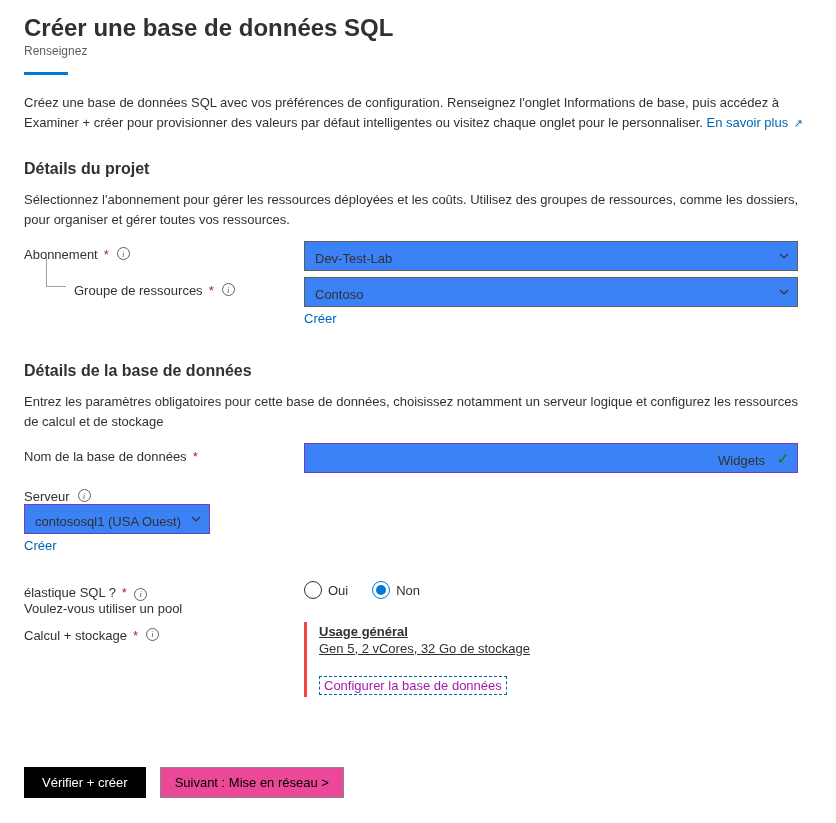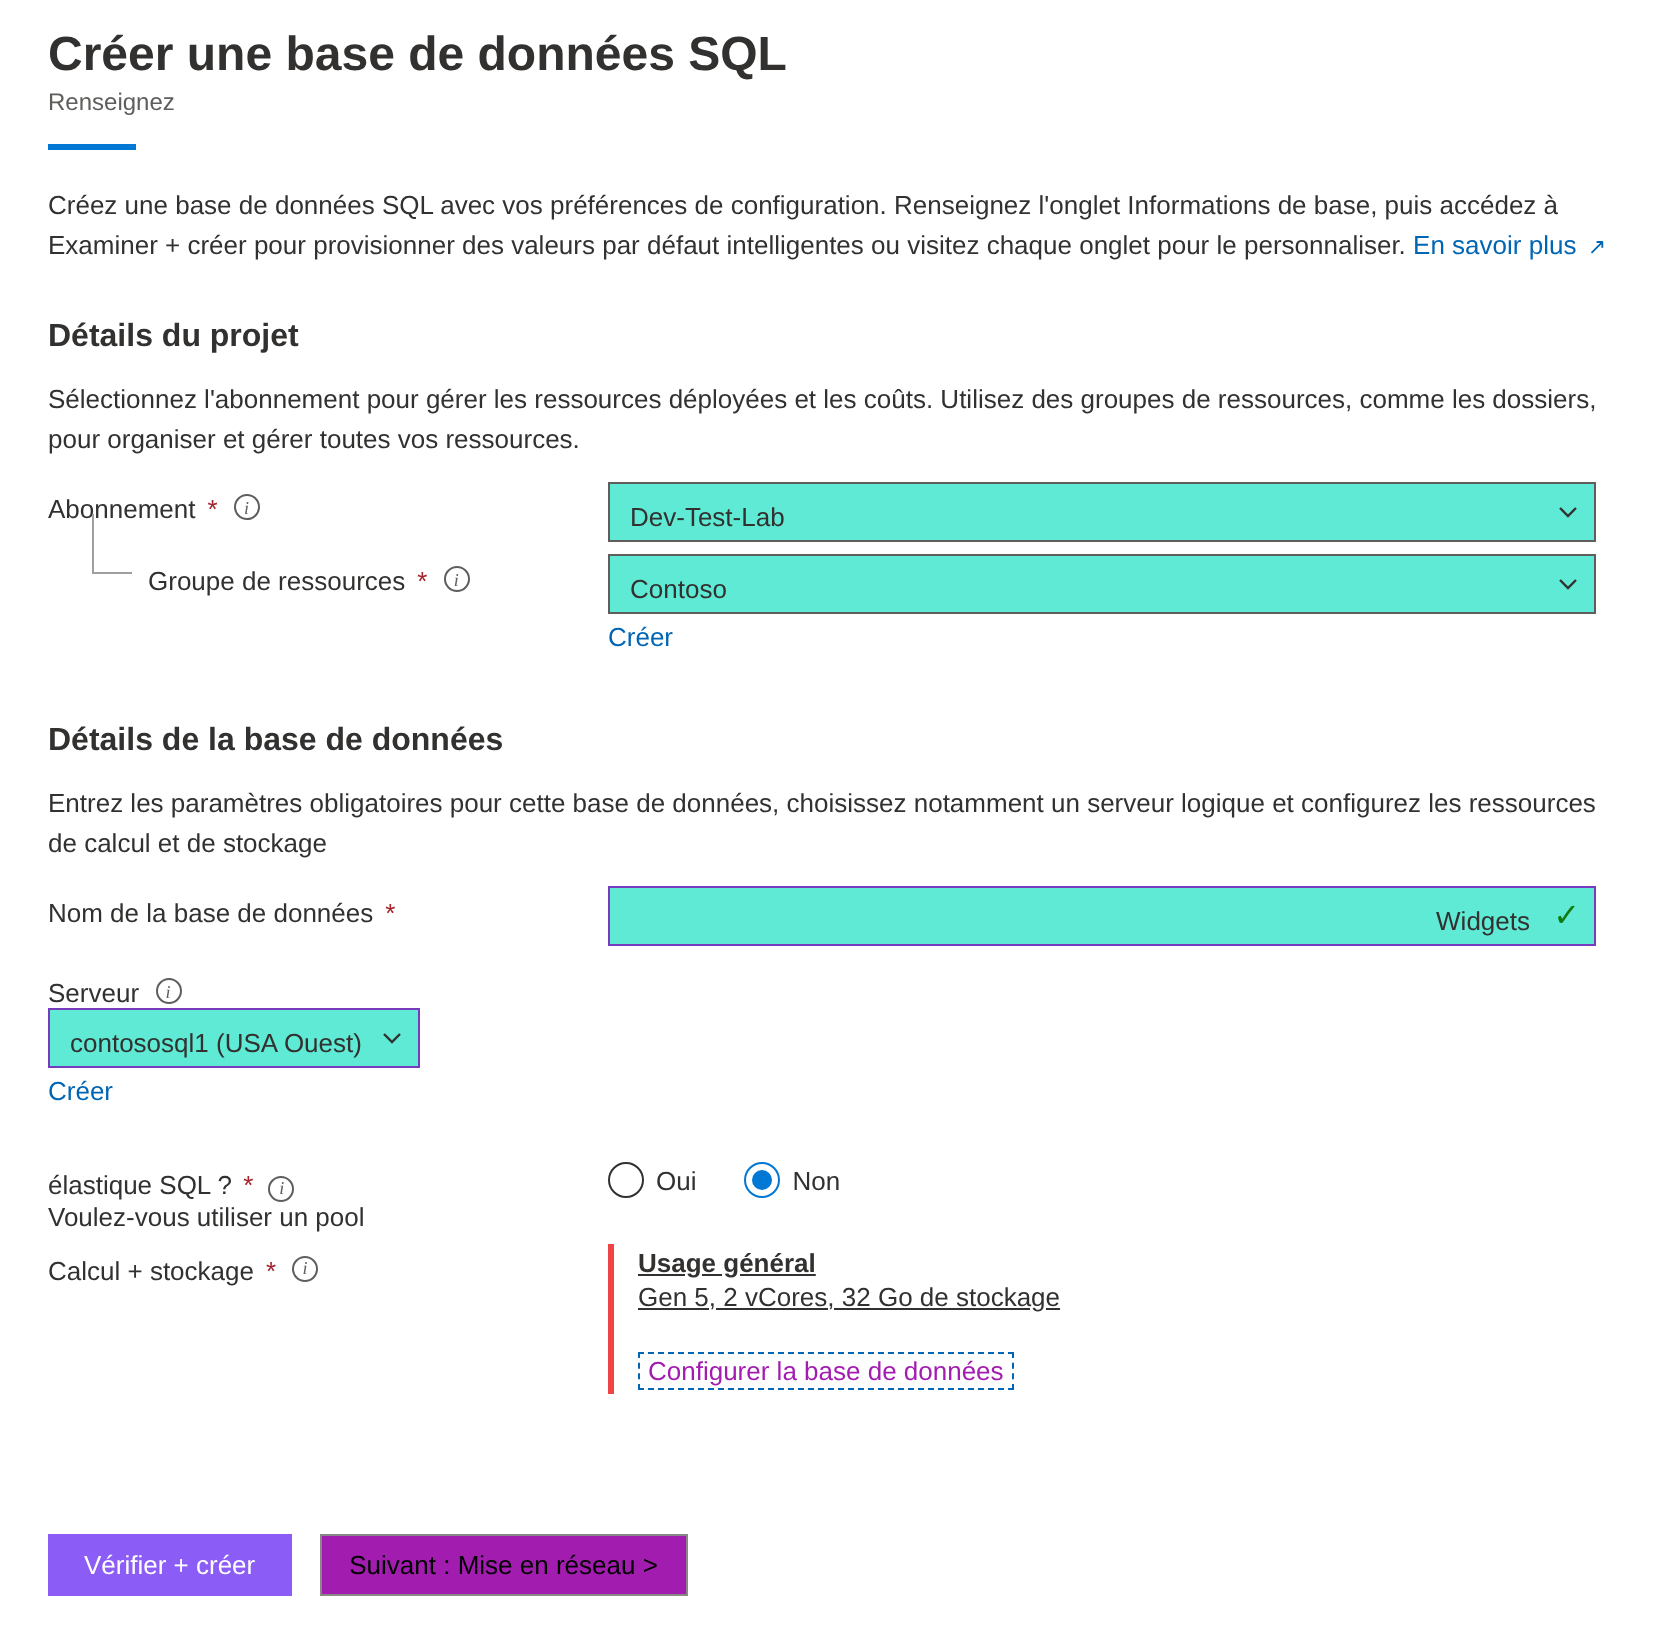--- a/index.html
+++ b/index.html
@@ -81,21 +81,21 @@
     font-style: italic;
     font-family: Georgia, serif;
     margin-left: 4px;
   }
   .select, .text-input {
     width: 100%;
     height: 30px;
     border: 1px solid #605e5c;
     padding: 4px 28px 0 10px;
     font-size: 13px;
-    background: #5eead4;
+    background: #3b82f6;
     position: relative;
     display: flex;
     align-items: center;
     color: #323130;
   }
   .select.purple, .text-input.purple { border-color: #773cbd; text-align: right; }
   .text-input.valid { padding-right: 32px; }
   .select-wrap, .input-wrap { position: relative; }
   .chevron {
     position: absolute;
@@ -164,29 +164,29 @@
     margin-top: 20px;
     text-decoration: none;
     font-size: 13px;
   }
   .footer {
     margin-top: 70px;
     display: flex;
     gap: 14px;
   }
   .btn-primary {
-    background: #8b5cf6;
+    background: #000000;
     color: #fff;
     border: none;
     padding: 8px 18px;
     font-size: 13px;
     cursor: pointer;
   }
   .btn-secondary {
-    background: #a21caf;
+    background: #ec4899;
     border: 1px solid #8a8886;
     padding: 7px 14px;
     font-size: 13px;
     cursor: pointer;
   }
   .ext-icon { font-size: 11px; margin-left:2px;}
 </style>
 </head>
 <body>
 

